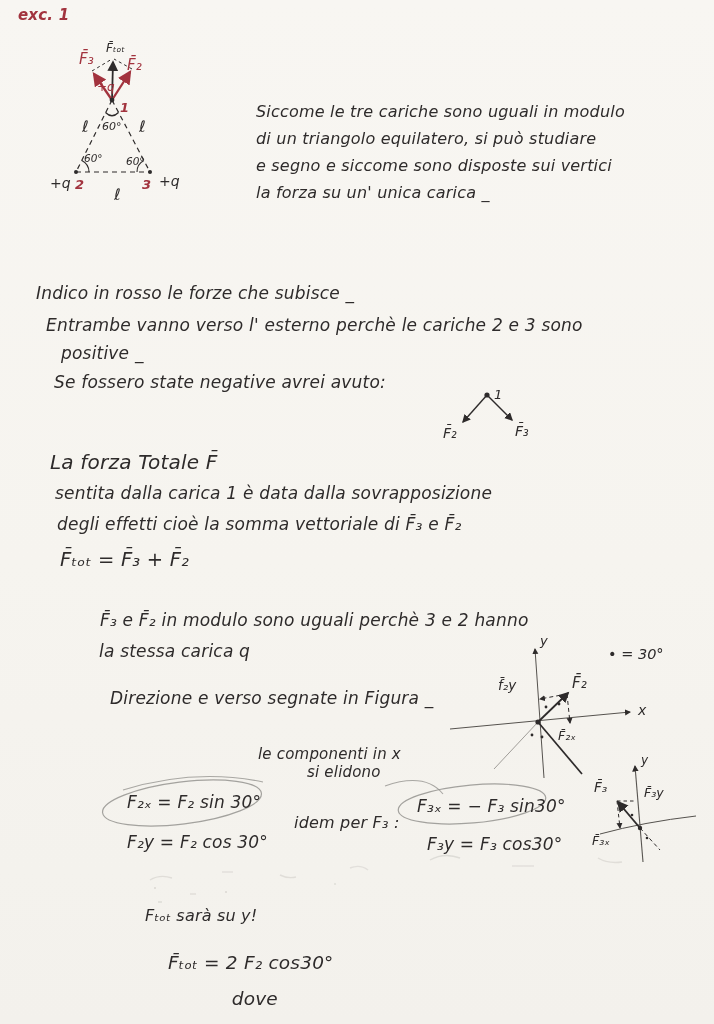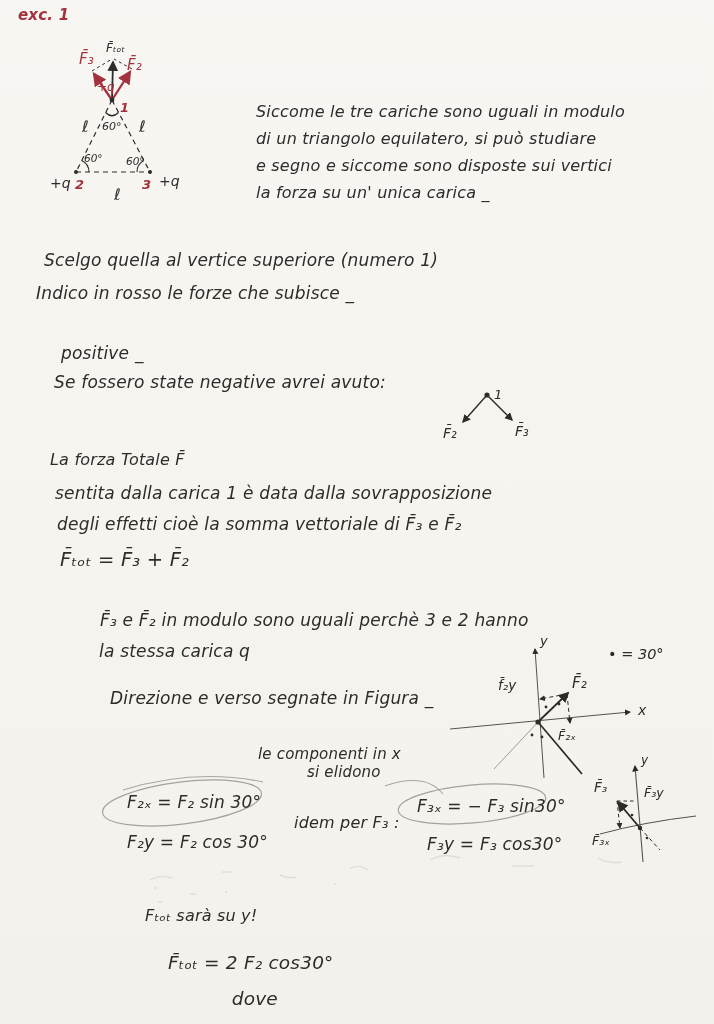--- a/index.html
+++ b/index.html
@@ -8,21 +8,21 @@
     background:#f7f5f1;
     background-image:linear-gradient(180deg,#f8f6f2 0%,#f6f4ef 55%,#f3f1ec 100%);
     overflow:hidden;
     font-family:"DejaVu Sans",sans-serif;
   }
   .t{position:absolute;white-space:nowrap;font-style:italic;color:#2e2b2b;letter-spacing:.2px;line-height:1.2;}
   .red{color:#a2333e;}
   svg{position:absolute;overflow:visible;}
   svg text{font-family:"DejaVu Sans",sans-serif;font-style:italic;fill:#2e2b2b;}
   svg text.red{fill:#a2333e;}
-  .fs15{font-size:15px}.fs16{font-size:16px}.fs17{font-size:17px}.fs18{font-size:16px}.fs19{font-size:19.5px}
+  .fs15{font-size:15px}.fs16{font-size:16px}.fs17{font-size:17px}.fs18{font-size:20px}.fs19{font-size:19.5px}
   .eqline{display:flex;align-items:center;gap:14px;font-size:18.5px;flex-direction:column;}
   .frac{display:inline-flex;flex-direction:column;align-items:flex-start;font-style:italic;color:#2e2b2b;}
   .frac .num{font-size:17px;padding:0 8px 3px 8px;border-bottom:1.7px solid #2e2b2b;}
   .frac .den{font-size:15.5px;padding-top:3px;}
 </style>
 </head>
 <body>
 
 <div class="page">
 
@@ -74,22 +74,22 @@
     <text font-size="16" x="86" y="172">ℓ</text>
   </svg>
 
   <div class="t fs16" style="left:256px;top:98px;line-height:27px;">
     <div>Siccome le tre cariche sono uguali in modulo</div>
     <div>di un triangolo equilatero, si può studiare</div>
     <div>e segno e siccome sono disposte sui vertici</div>
     <div>la forza su un' unica carica _</div>
   </div>
 
-  <div class="t fs17" style="left:44px;top:250px">Scelgo quella al vertice superiore (numero 1)</div>
   <div class="t fs17" style="left:36px;top:283px">Indico in rosso le forze che subisce _</div>
+  <div class="t fs17" style="left:46px;top:315px">Entrambe vanno verso l' esterno perchè le cariche 2 e 3 sono</div>
   <div class="t fs17" style="left:61px;top:343px">positive _</div>
   <div class="t fs17" style="left:54px;top:372px">Se fossero state negative avrei avuto:</div>
 
   <svg style="left:415px;top:380px" width="130" height="75" viewBox="0 0 130 75">
     <defs>
       <marker id="mb2" markerWidth="7" markerHeight="7" refX="5" refY="3" orient="auto">
         <path d="M0,0 L6,3 L0,6 z" fill="#2e2b2b"></path>
       </marker>
     </defs>
     <circle cx="72" cy="15" r="2.6" fill="#2e2b2b"></circle>

